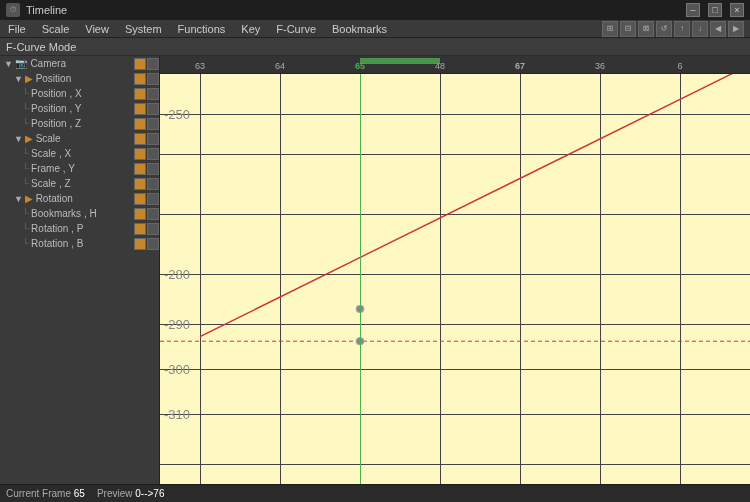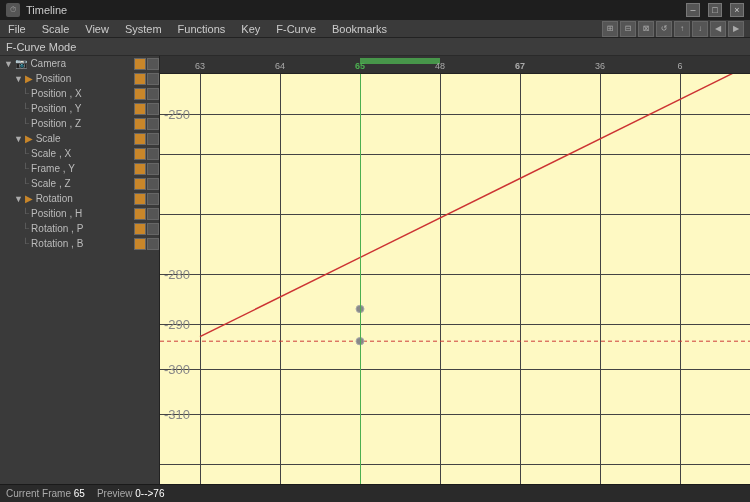--- a/index.html
+++ b/index.html
@@ -342,21 +342,21 @@
       <span style="color:#c8862a; margin-right:3px;">▶</span>
       <span>Rotation</span>
       <div class="row-icons">
         <div class="row-icon-box" style="background:#c8862a;"></div>
         <div class="row-icon-box"></div>
       </div>
     </div>
 
     <div class="tree-row" style="padding-left:22px;">
       <span style="color:#666; margin-right:2px;">└</span>
-      <span>Position , H</span>
+      <span>Bookmarks , H</span>
       <div class="row-icons">
         <div class="row-icon-box" style="background:#c8862a;"></div>
         <div class="row-icon-box"></div>
       </div>
     </div>
 
     <div class="tree-row" style="padding-left:22px;">
       <span style="color:#666; margin-right:2px;">└</span>
       <span>Rotation , P</span>
       <div class="row-icons">

